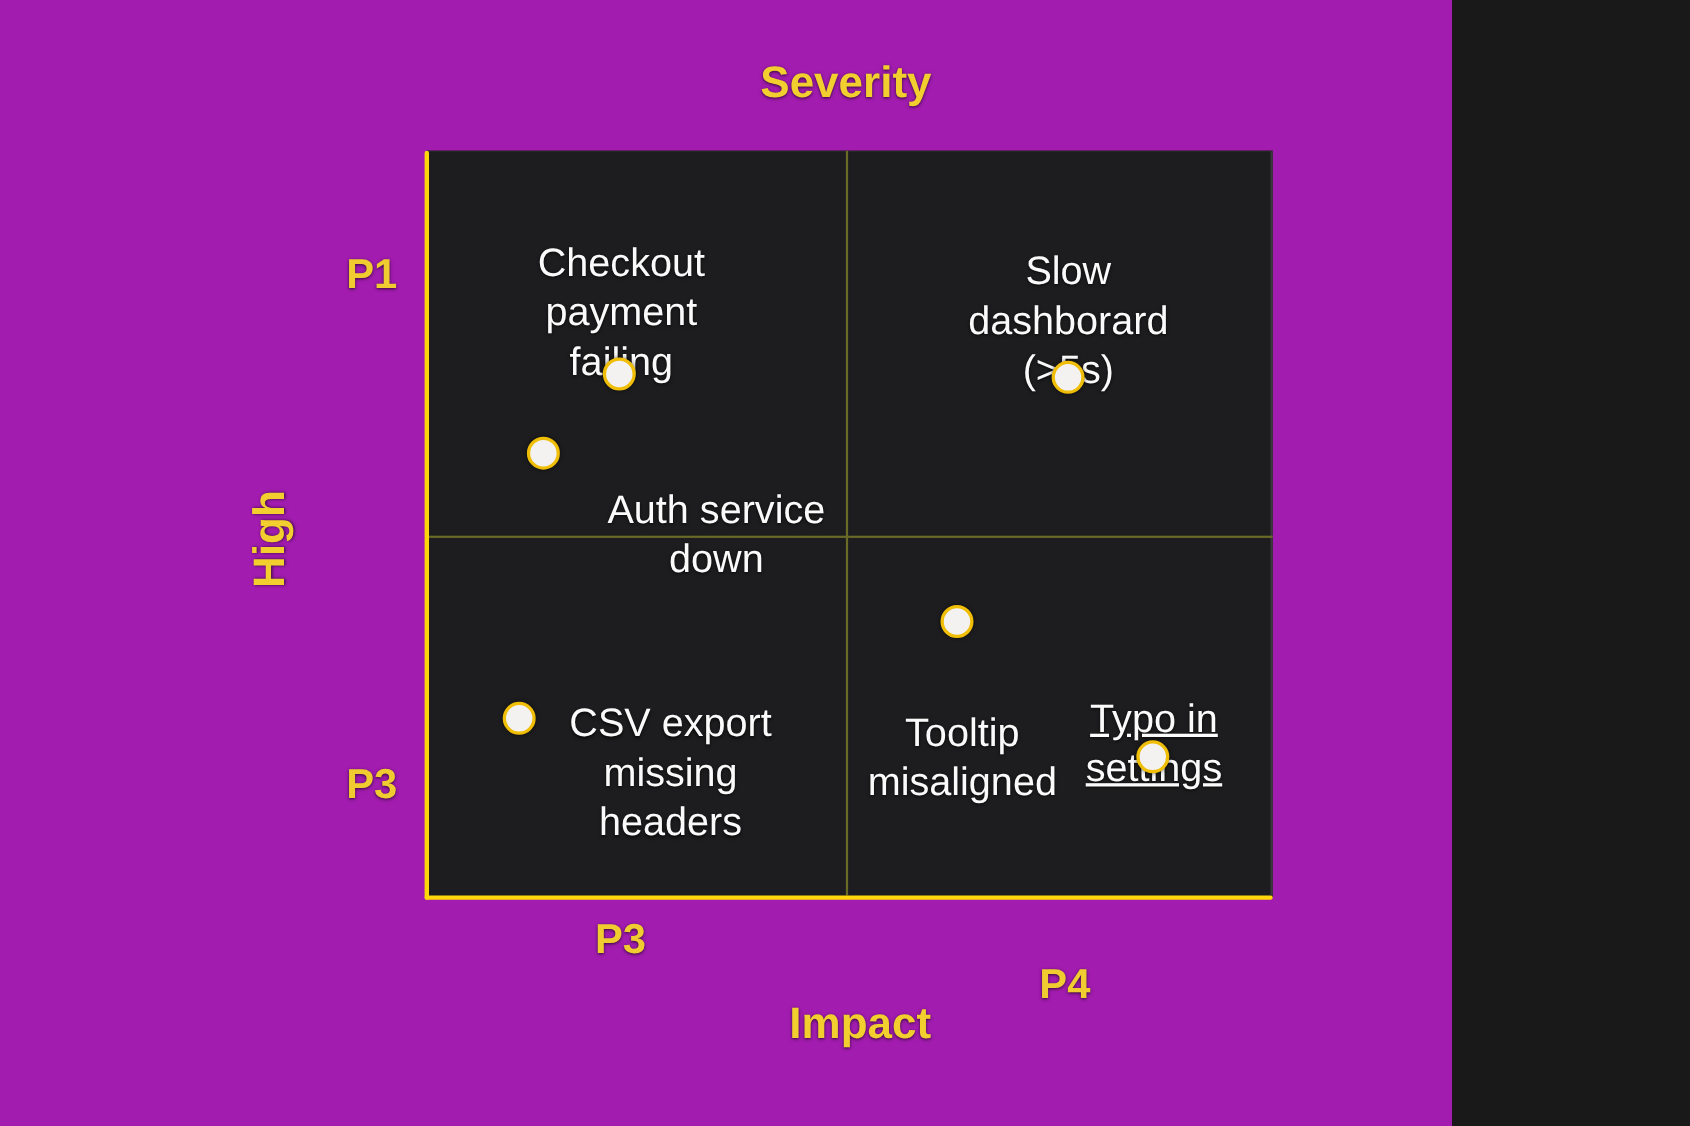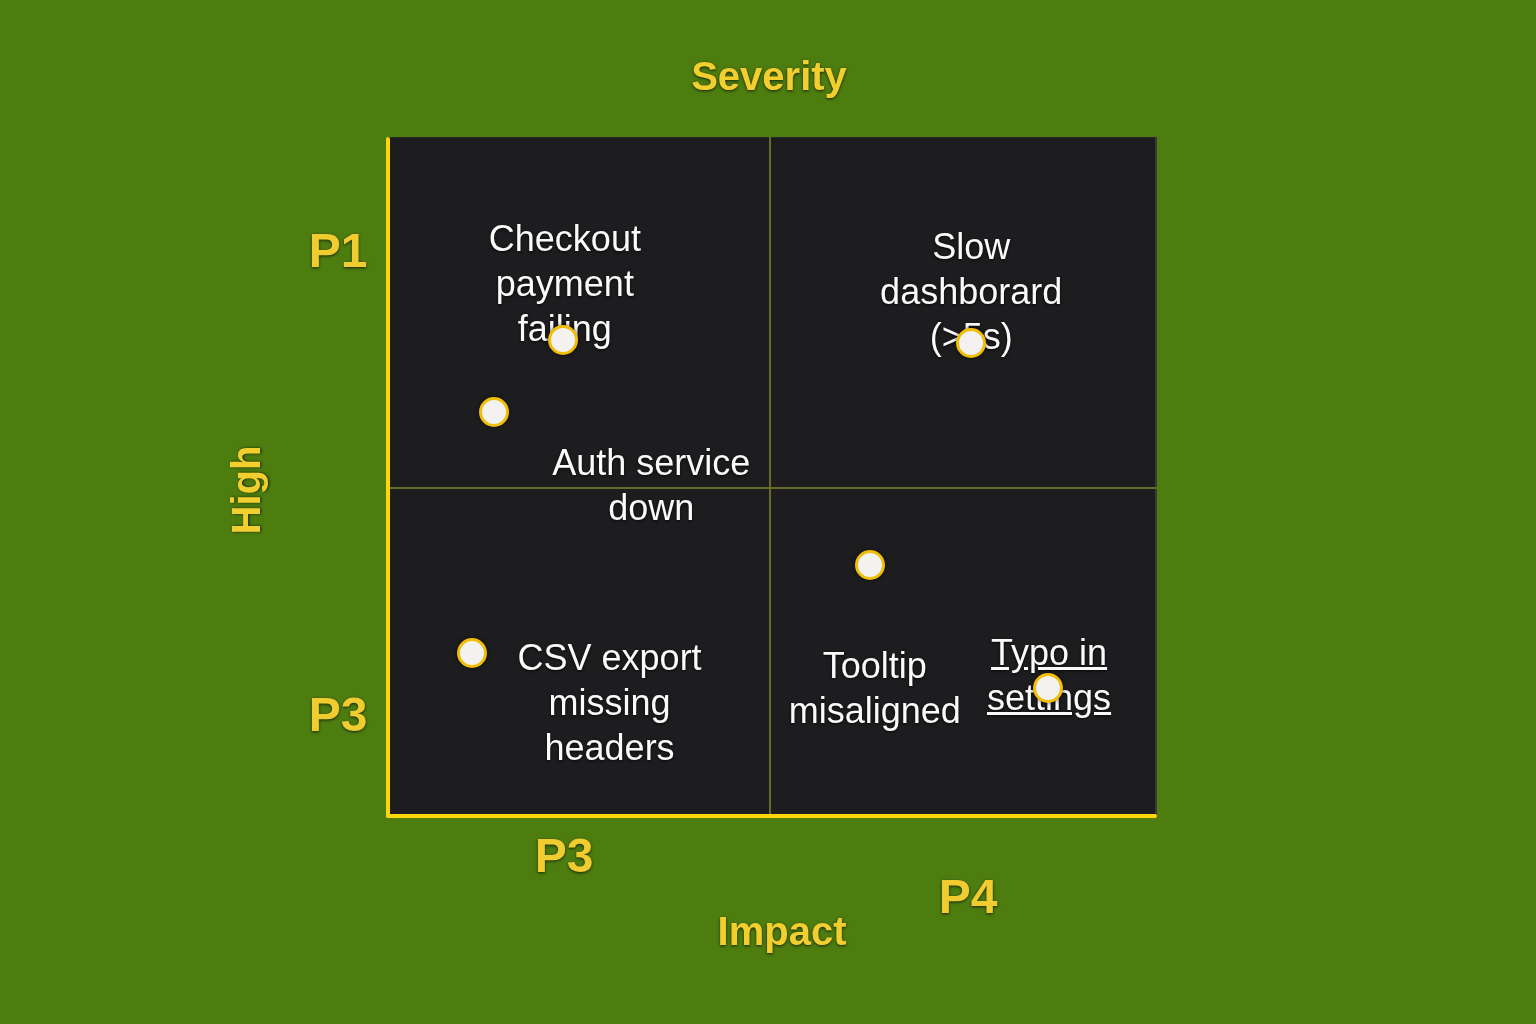--- a/index.html
+++ b/index.html
@@ -6,23 +6,23 @@
     margin: 0;
     padding: 0;
     width: 1536px;
     height: 1024px;
     background: #191919;
     overflow: hidden;
     font-family: "Liberation Sans", sans-serif;
   }
   #stage {
     position: relative;
-    width: 1536px;
+    width: 1320px;
     height: 1024px;
-    background: #4d7c0f;
+    background: #a21caf;
   }
   .abs { position: absolute; }
   .center-anchor { transform: translate(-50%, -50%); }
 
   .quadrant-area {
     left: 388px;
     top: 137px;
     width: 769px;
     height: 679px;
     background: #1d1d1f;
@@ -74,21 +74,21 @@
     font-weight: 600;
     white-space: nowrap;
     text-shadow: 0 1px 3px rgba(0,0,0,.7);
   }
   .y-axis-label {
     transform: translate(-50%, -50%) rotate(-90deg);
   }
   .tick-label {
     position: absolute;
     color: #f0cc31;
-    font-size: 48px;
+    font-size: 38px;
     font-weight: 600;
     white-space: nowrap;
     transform: translate(-50%, -50%);
     text-shadow: 0 1px 3px rgba(0,0,0,.7);
   }
   .data-point {
     position: absolute;
     width: 24px;
     height: 24px;
     background: #f3f2f0;

